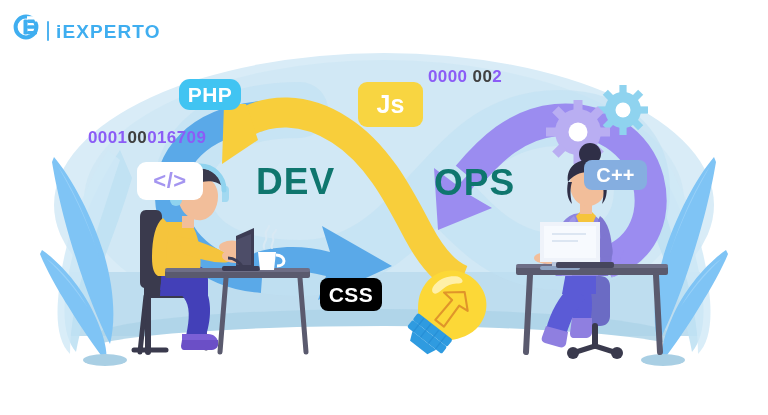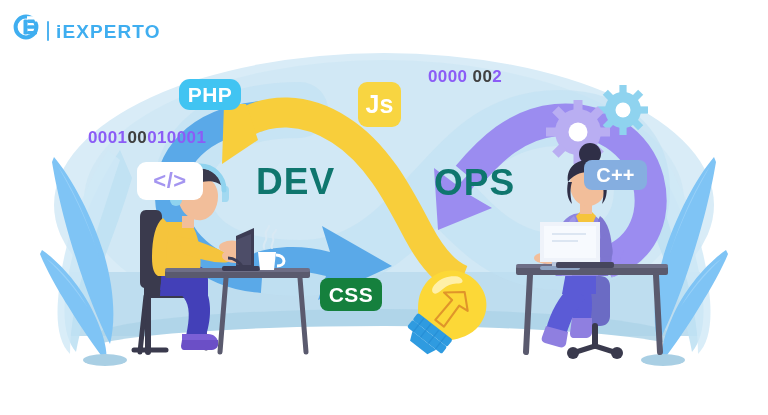--- a/index.html
+++ b/index.html
@@ -71,30 +71,30 @@
   #badge-php {
     left: 179px; top: 79px;
     width: 62px; height: 31px;
     border-radius: 11px;
     background: #41C4F2;
     font-size: 21px;
     letter-spacing: 0.5px;
   }
   #badge-js {
     left: 358px; top: 82px;
-    width: 43px; height: 45px;
+    width: 65px; height: 45px;
     border-radius: 9px;
     background: #F8D541;
     font-size: 25px;
   }
   #badge-css {
     left: 320px; top: 278px;
     width: 62px; height: 33px;
     border-radius: 8px;
-    background: #15803d;
+    background: #000000;
     font-size: 21px;
     letter-spacing: 0.5px;
   }
   #badge-cpp {
     left: 584px; top: 160px;
     width: 63px; height: 30px;
     border-radius: 8px;
     background: #85AEE0;
     font-size: 20px;
     letter-spacing: 0.3px;
@@ -382,21 +382,21 @@
     <span class="wordmark">iEXPERTO</span>
   </div>
 
   <div class="badge" id="badge-php">PHP</div>
   <div class="badge" id="badge-js">Js</div>
   <div class="badge" id="badge-css">CSS</div>
   <div class="badge" id="badge-cpp">C++</div>
   <div class="badge" id="badge-code">&lt;/&gt;</div>
 
   <div class="binary" id="binary-left">
-    <span class="b-blue">0001</span><span class="b-gold">00</span><span class="b-blue">010001</span>
+    <span class="b-blue">0001</span><span class="b-gold">00</span><span class="b-blue">016709</span>
   </div>
   <div class="binary" id="binary-right">
     <span class="b-blue">0000 </span><span class="b-gold">00</span><span class="b-blue">2</span>
   </div>
 
   <div class="looplabel" id="label-dev">DEV</div>
   <div class="looplabel" id="label-ops">OPS</div>
 
 </div>
 

